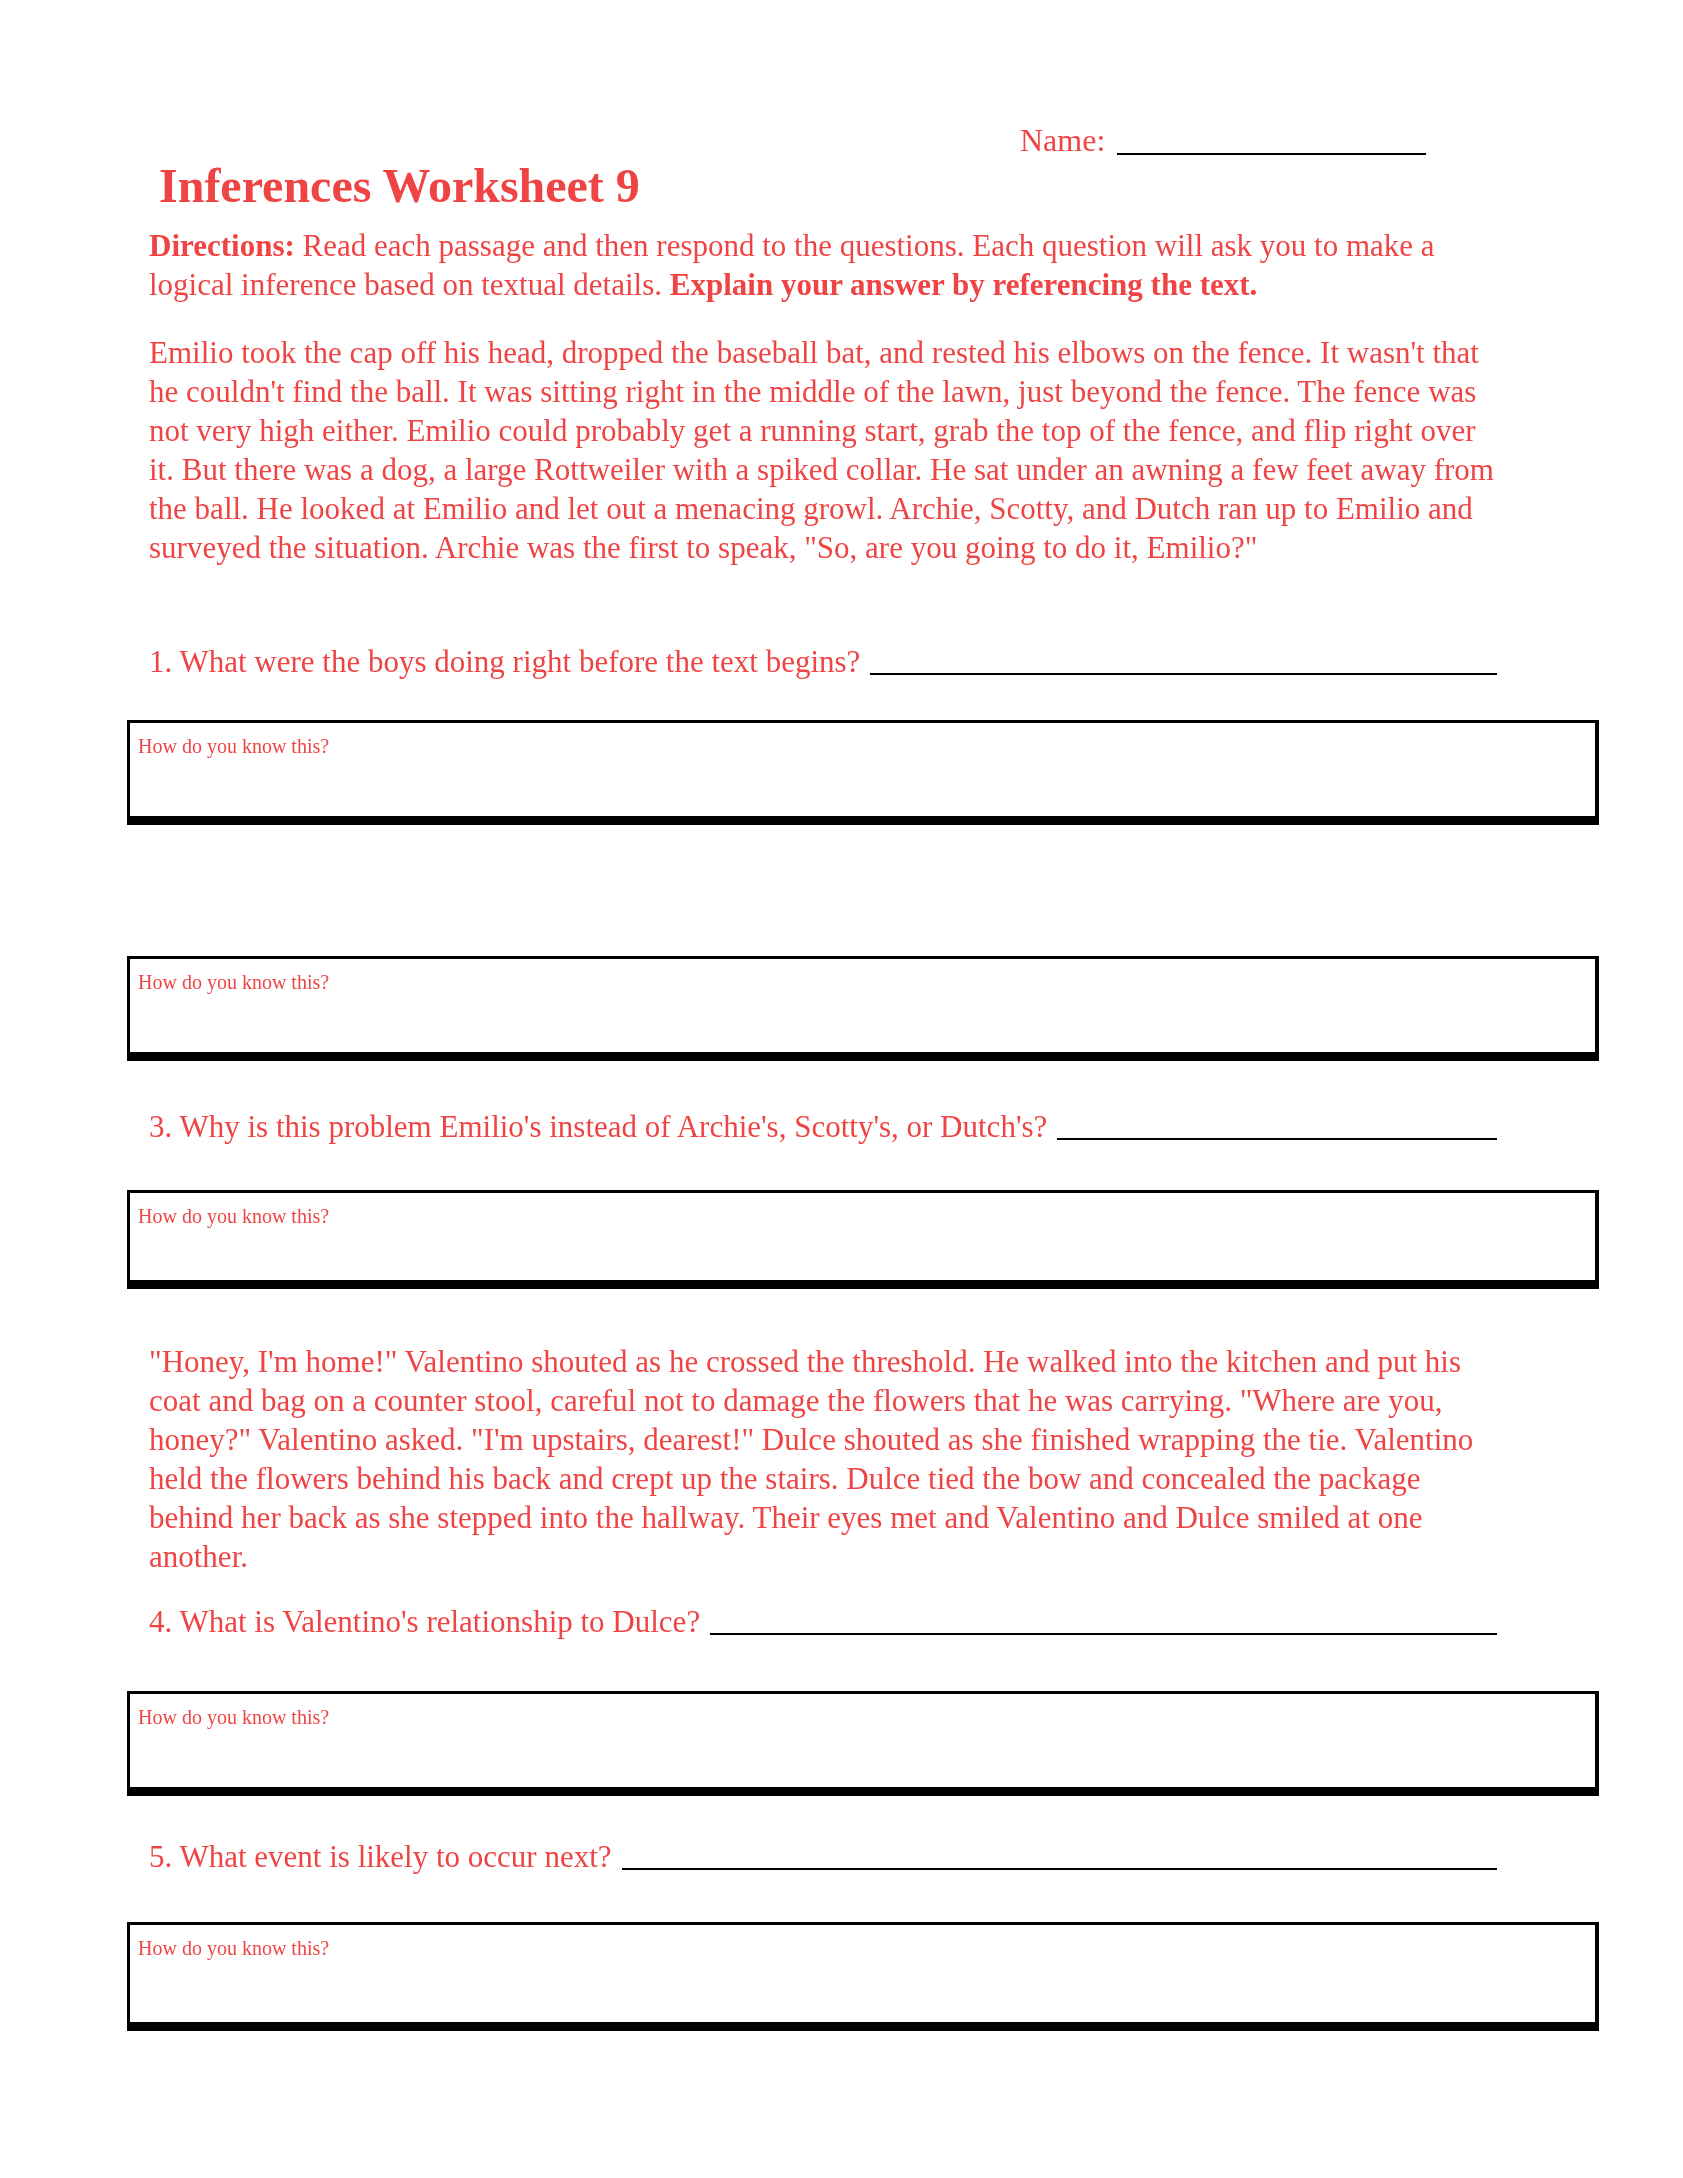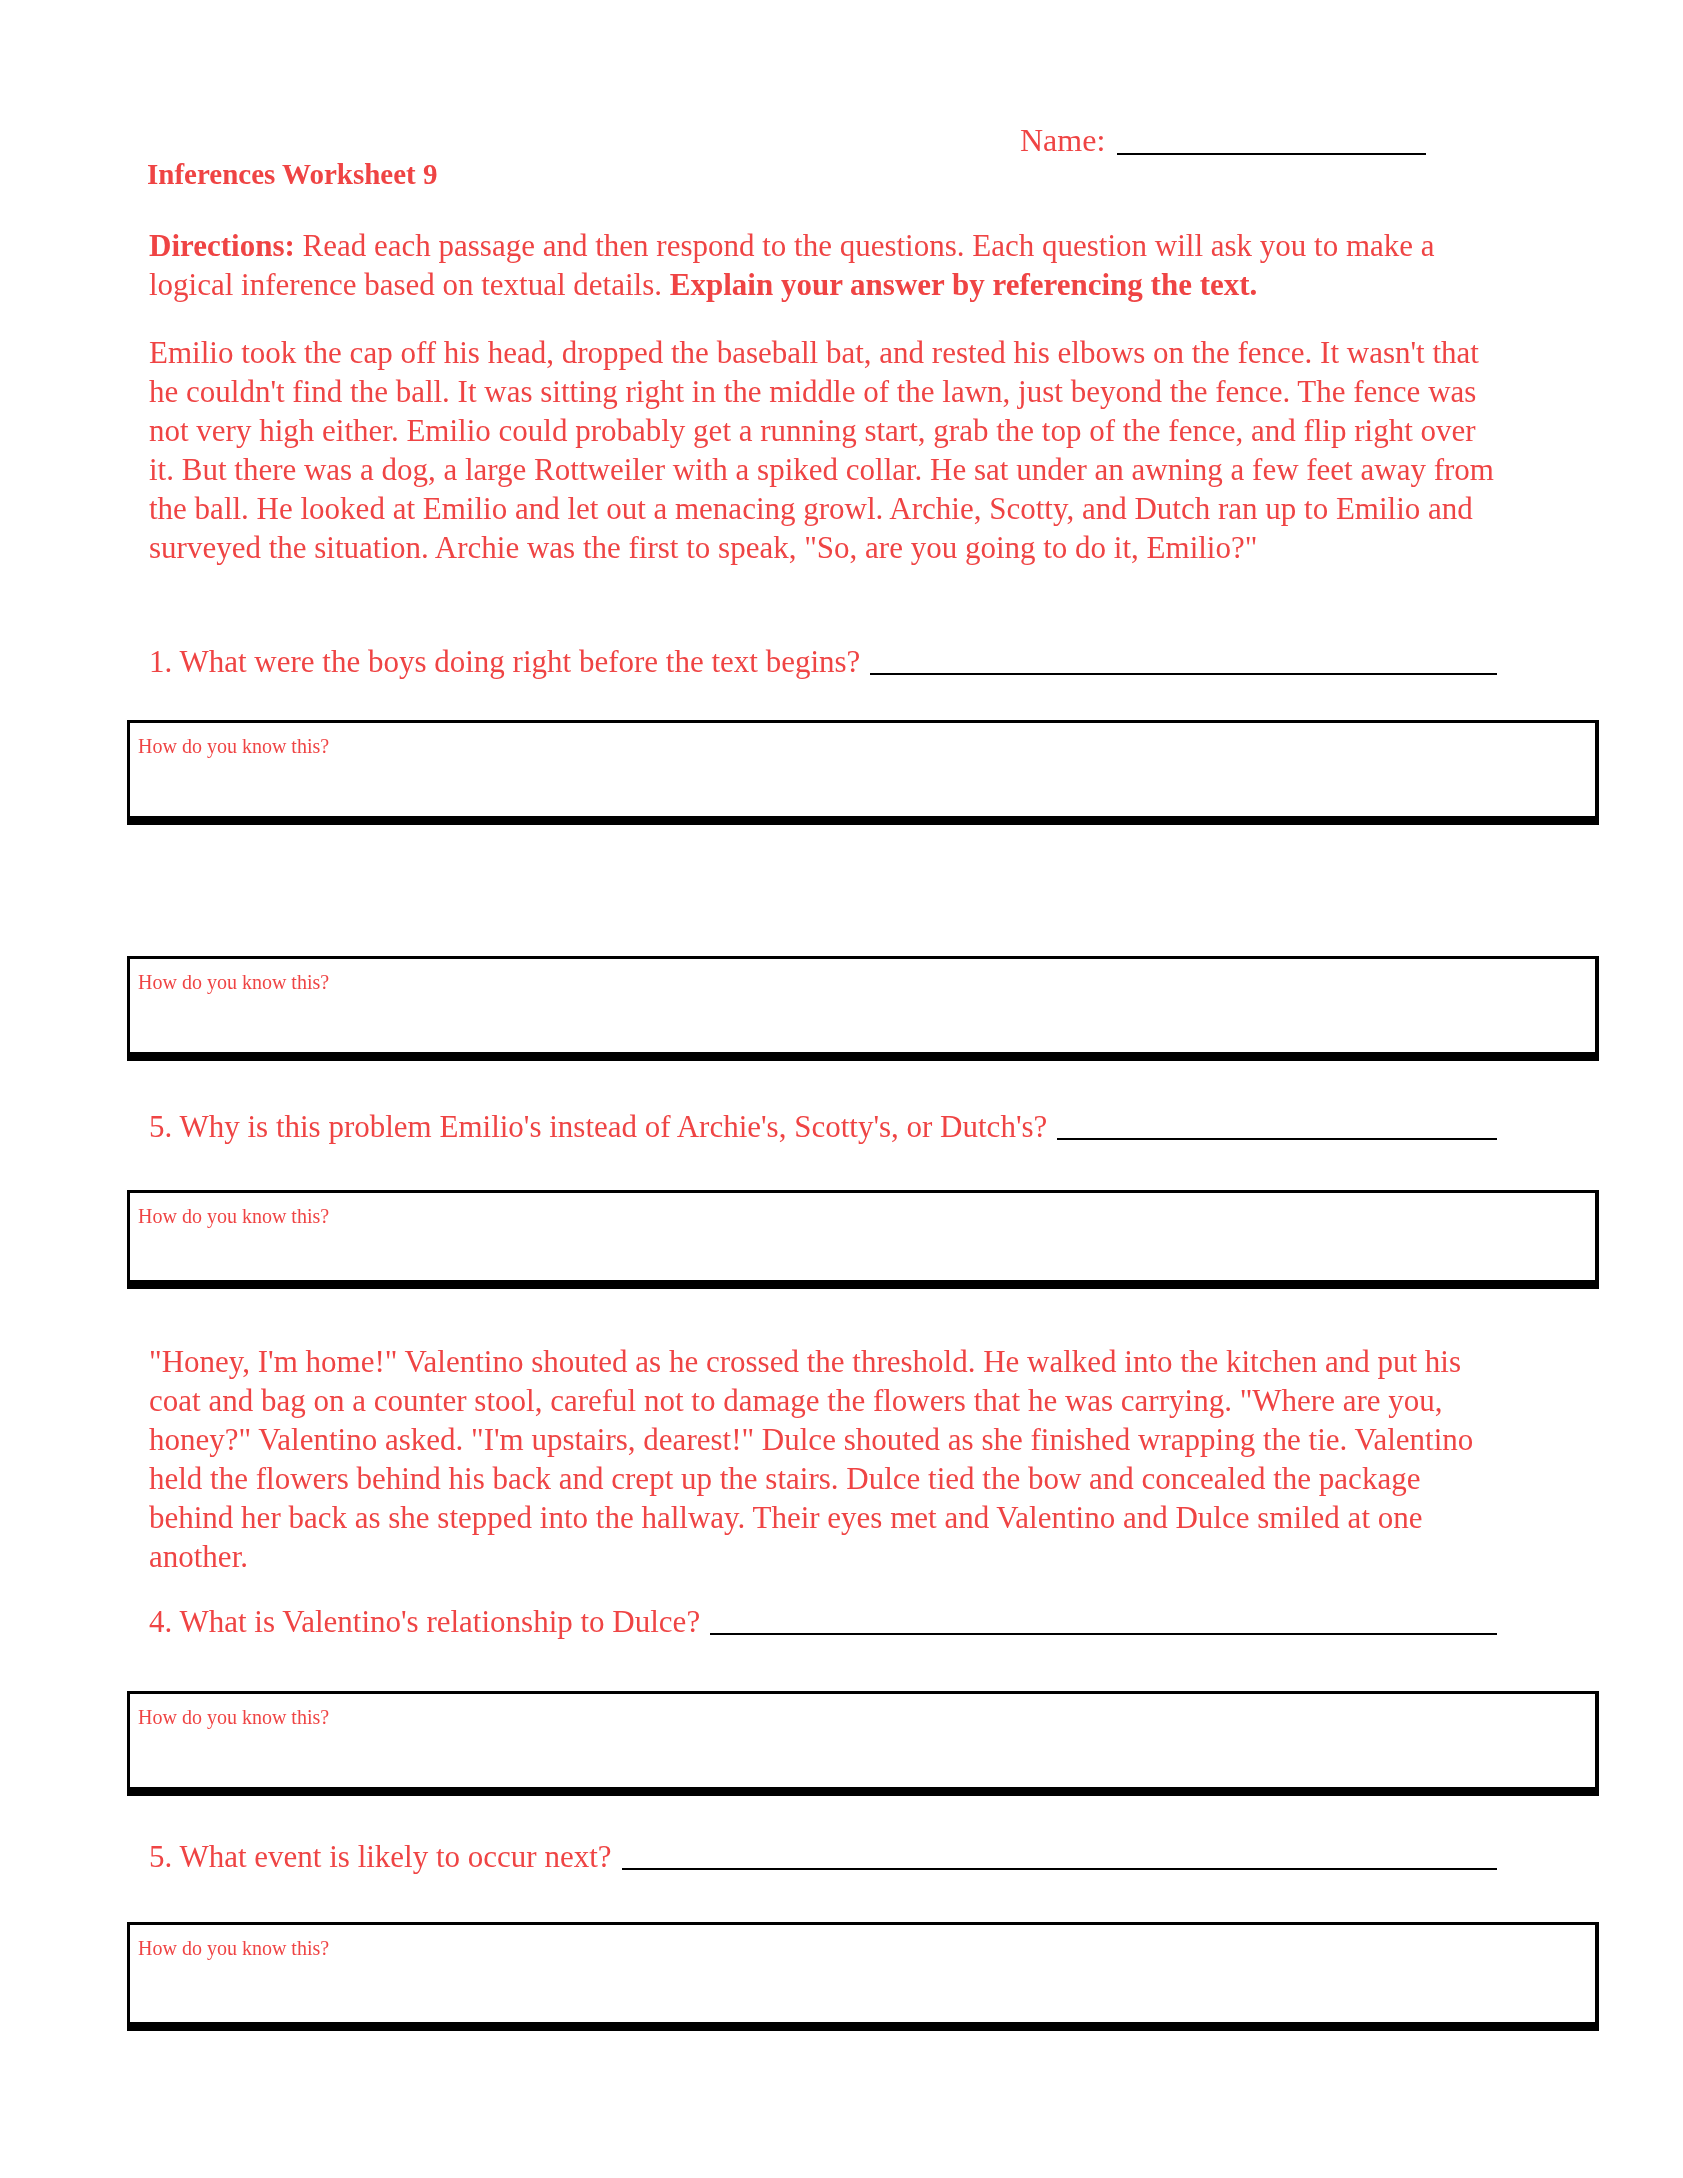--- a/index.html
+++ b/index.html
@@ -32,22 +32,22 @@
     flex: 1;
     margin-left: 12px;
     margin-bottom: 5px;
     border-bottom: 2px solid #000;
     min-width: 40px;
   }
   .title {
     position: absolute;
     left: 147px;
     top: 149px;
-    margin: 0;
-    font-size: 29px;
+    margin: 12px;
+    font-size: 48px;
     line-height: 50px;
     font-weight: bold;
   }
   .directions {
     position: absolute;
     left: 149px;
     top: 226px;
     width: 1366px;
     margin: 0;
   }
@@ -125,21 +125,21 @@
   </div>
   <div class="know-box b1">
     <span class="know-label">How do you know this?</span>
   </div>
 
   <div class="know-box b2">
     <span class="know-label">How do you know this?</span>
   </div>
 
   <div class="question q3">
-    <span class="q-text">5. Why is this problem Emilio's instead of Archie's, Scotty's, or Dutch's?</span>
+    <span class="q-text">3. Why is this problem Emilio's instead of Archie's, Scotty's, or Dutch's?</span>
     <span class="answer-line"></span>
   </div>
   <div class="know-box b3">
     <span class="know-label">How do you know this?</span>
   </div>
 
   <p class="passage passage-2">"Honey, I'm home!" Valentino shouted as he crossed the threshold. He walked into the kitchen and put his coat and bag on a counter stool, careful not to damage the flowers that he was carrying. "Where are you, honey?" Valentino asked. "I'm upstairs, dearest!" Dulce shouted as she finished wrapping the tie. Valentino held the flowers behind his back and crept up the stairs. Dulce tied the bow and concealed the package behind her back as she stepped into the hallway. Their eyes met and Valentino and Dulce smiled at one another.</p>
 
   <div class="question q4">
     <span class="q-text">4. What is Valentino's relationship to Dulce?</span>

